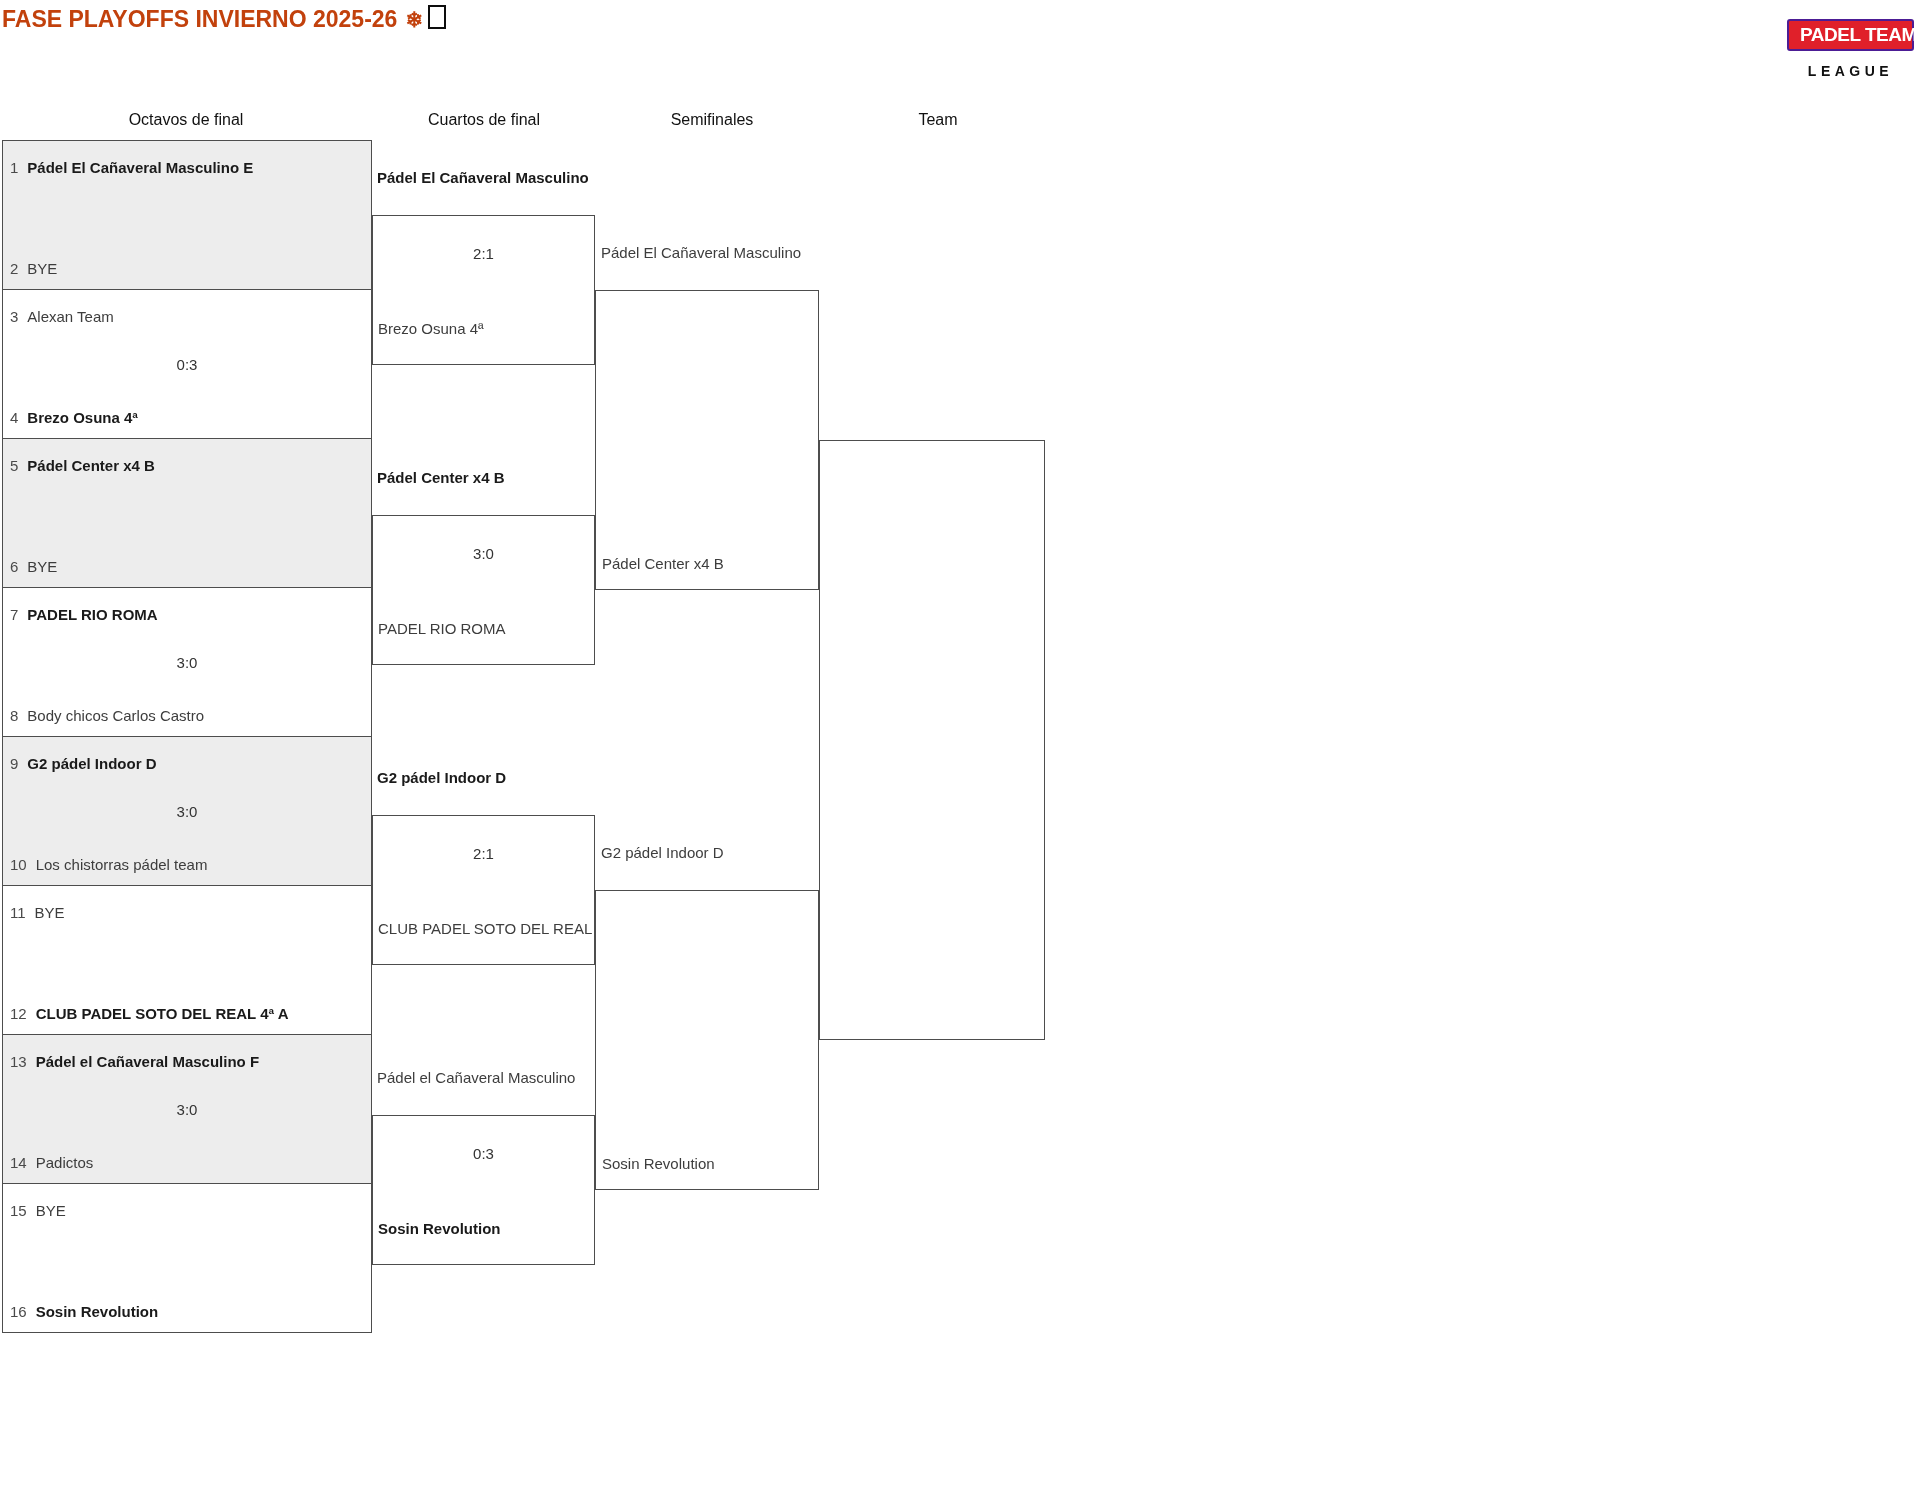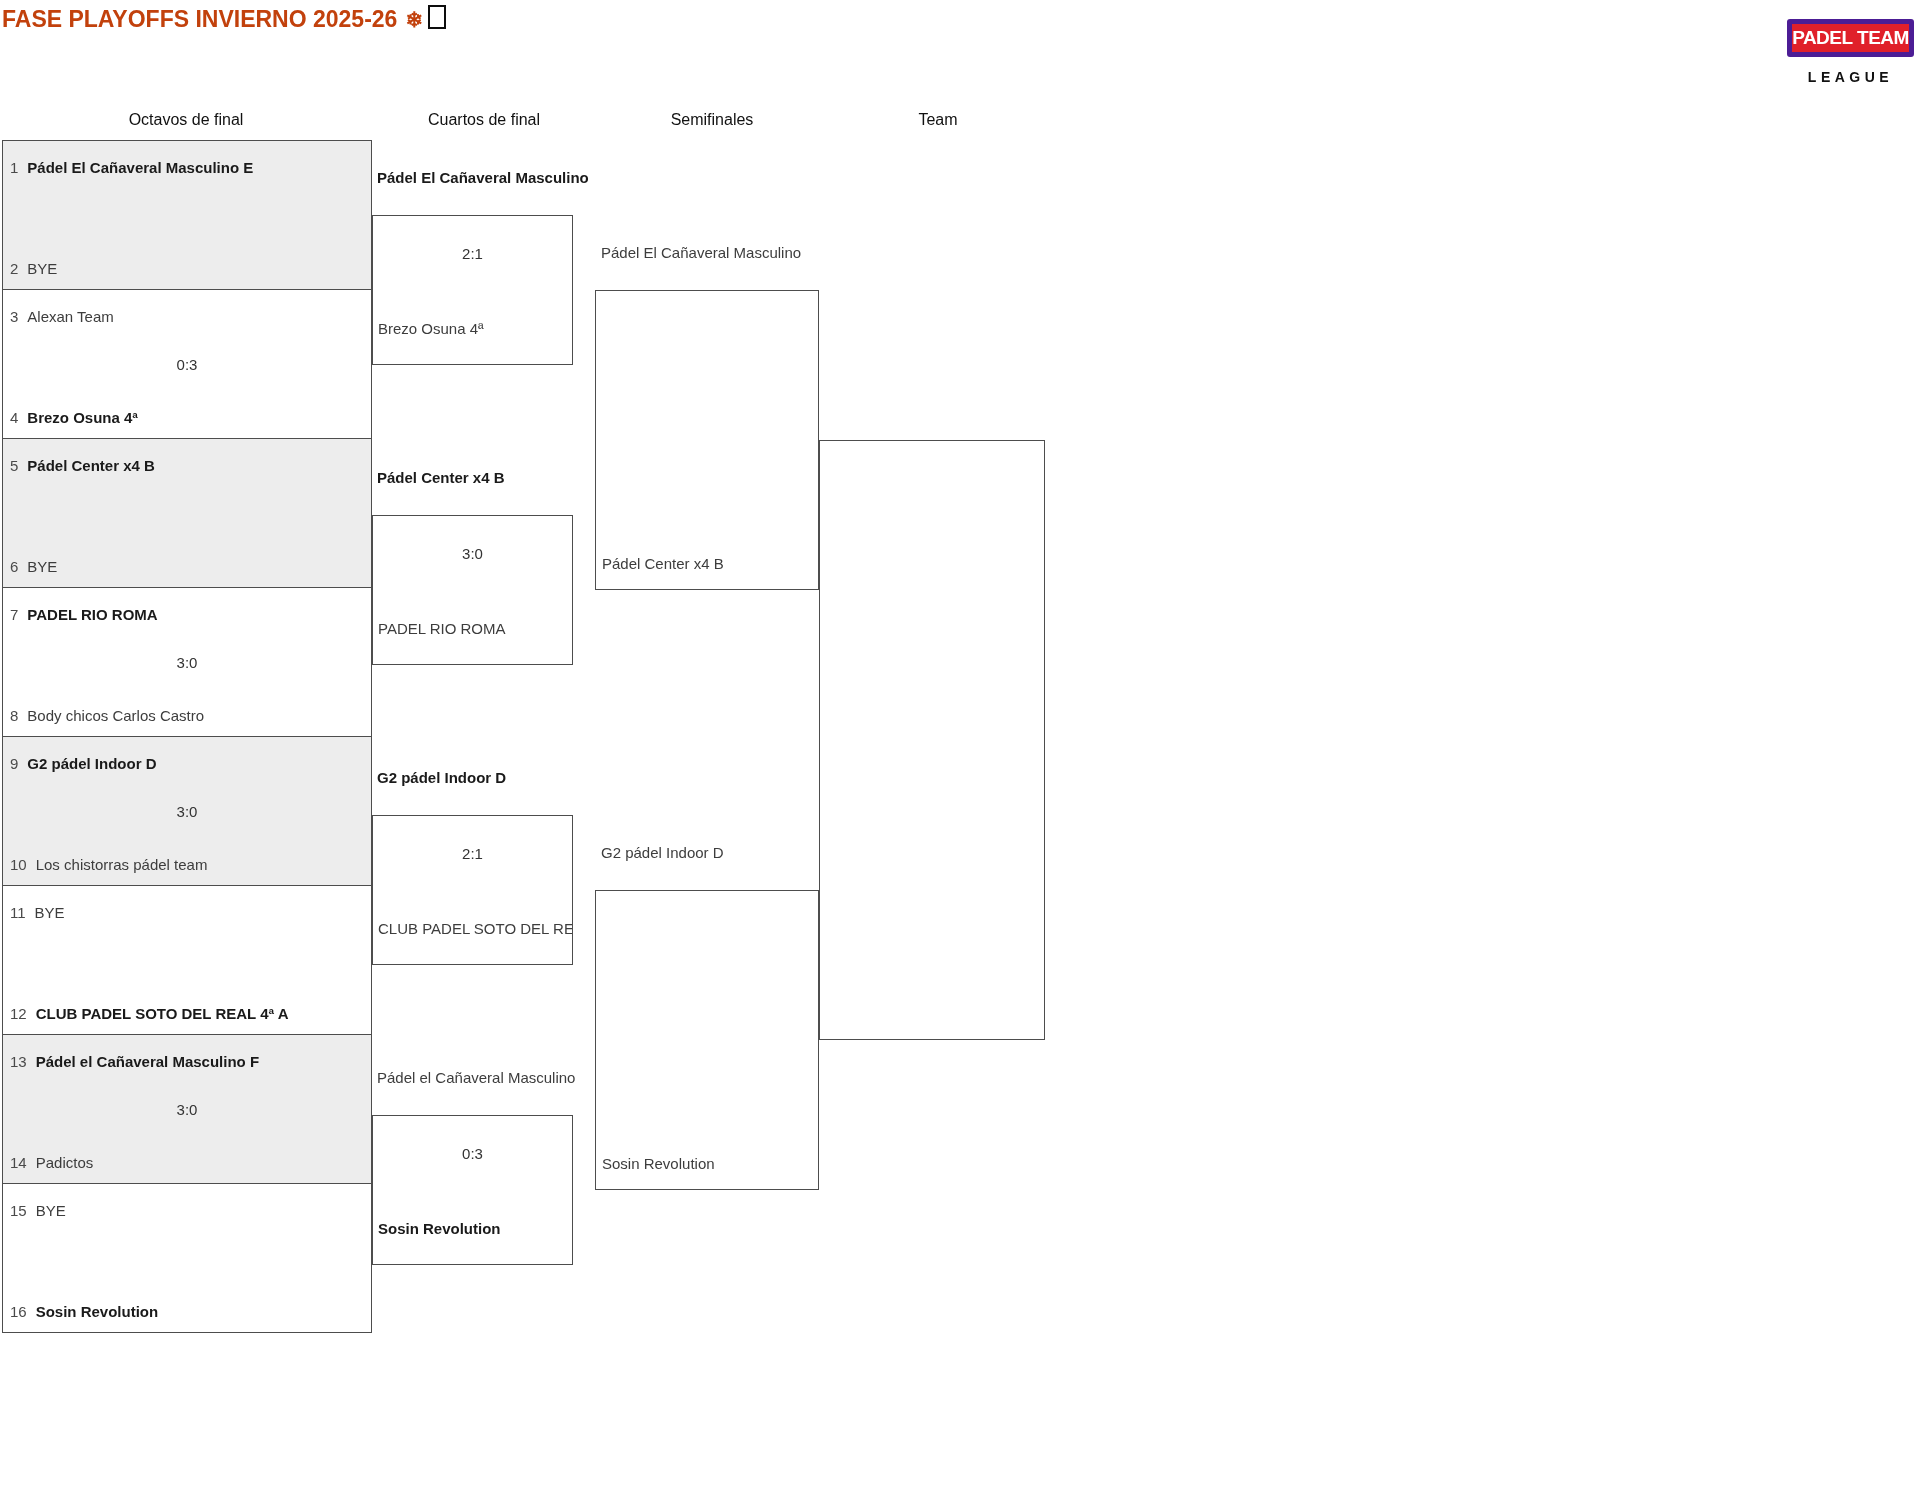--- a/index.html
+++ b/index.html
@@ -7,23 +7,23 @@
         font-family:"Liberation Sans", sans-serif;color:#1a1a1a;}
 
   
   .title-block{position:absolute;left:2px;top:5px;}
   .title-line{font-size:23px;font-weight:700;color:#c2410c;line-height:28px;white-space:nowrap;}
   .snowflake{font-size:21px;margin-left:8px;}
   .tofu{display:inline-block;width:14px;height:20px;border:2px solid #0d0d0d;margin-left:5px;vertical-align:-2px;}
 
   
   .logo{position:absolute;left:1787px;top:19px;width:127px;text-align:center;}
-  .logo-top{background:#e0202a;border:5px solid #4c1d95;border-radius:3px;color:#fff;
+  .logo-top{background:#e0202a;border:2px solid #4c1d95;border-radius:3px;color:#fff;
             font-weight:800;font-size:19px;line-height:28px;letter-spacing:-0.5px;
-            transform:scaleX(1.0);white-space:nowrap;}
+            transform:scaleX(1.0);white-space:nowrap;padding-left:11px;}
   .logo-bottom{color:#111;font-weight:800;font-size:14px;line-height:15px;letter-spacing:4.5px;
                margin-top:13px;white-space:nowrap;}
 
   
   .round-header{position:absolute;top:111px;transform:translateX(-50%);font-size:16px;color:#111;white-space:nowrap;}
 
   
   .box{position:absolute;border:1px solid #4d4d4d;box-sizing:border-box;background:transparent;}
   .lbl{font-size:15px;color:#3d3d3d;white-space:nowrap;line-height:20px;}
   .bold{font-weight:700;color:#1a1a1a;}
@@ -35,21 +35,21 @@
              box-sizing:border-box;margin-top:-1px;background:#fff;}
   .oct-match:first-child{margin-top:0;}
   .oct-match:nth-child(odd){background:#ededed;}
   .oct-row{position:absolute;left:0;right:0;display:flex;align-items:baseline;padding-left:7px;}
   .oct-row.top{top:17px;}
   .oct-row.bottom{top:118px;}
   .seed{font-size:15px;color:#4a4a4a;margin-right:9px;line-height:20px;}
   .oct-score{top:65px;}
 
   
-  .qf-box{left:372px;width:201px;height:150px;overflow:hidden;}
+  .qf-box{left:372px;width:223px;height:150px;overflow:hidden;}
   .qf-top-label{position:absolute;left:377px;width:240px;}
   .qf-score{top:28px;}
   .qf-loser{position:absolute;top:103px;left:5px;}
 
   
   .sf-box{left:595px;width:224px;height:300px;}
   .sf-top-label{position:absolute;left:601px;width:240px;}
   .sf-bottom-label{position:absolute;left:6px;top:263px;}
 
   

